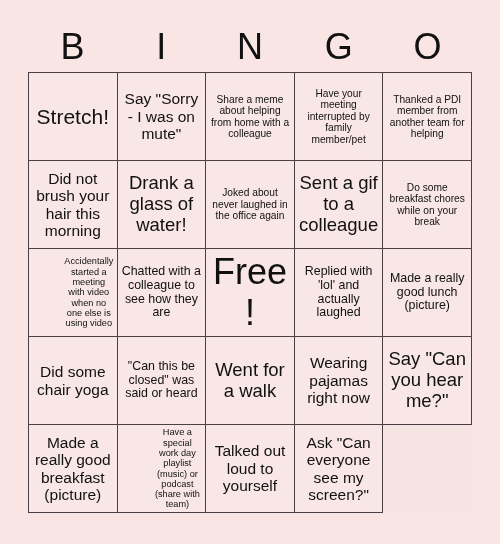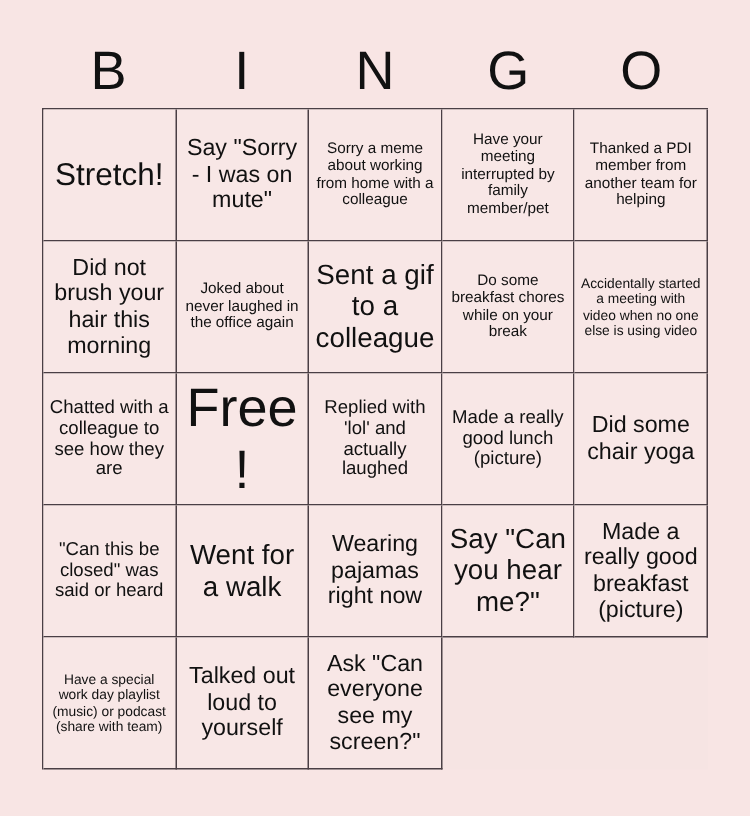--- a/index.html
+++ b/index.html
@@ -74,21 +74,21 @@
     word-wrap: break-word;
     overflow-wrap: break-word;
     hyphens: none;
   }
   
   .s-xl .txt { font-size: 21px; }
   .s-lg .txt { font-size: 18.5px; }
   .s-md .txt { font-size: 15.5px; }
   .s-sm .txt { font-size: 12.4px; }
   .s-xs .txt { font-size: 10.2px; }
-  .s-xxs .txt { font-size: 9.2px; }
+  .s-xxs .txt { font-size: 9.2px; margin-left: 32px; }
   .free .txt { font-size: 36px; }
 </style>
 </head>
 <body>
 
 <div id="card">
 
   <div id="header">
     <div class="header-letter">B</div>
     <div class="header-letter">I</div>
@@ -98,30 +98,33 @@
   </div>
 
   <div id="grid">
       <div class="cell s-xl">
         <span class="txt">Stretch!</span>
       </div>
       <div class="cell s-md">
         <span class="txt">Say "Sorry - I was on mute"</span>
       </div>
       <div class="cell s-xs">
-        <span class="txt">Sorry a meme about working from home with a colleague</span>
+        <span class="txt">Share a meme about helping from home with a colleague</span>
       </div>
       <div class="cell s-xs">
         <span class="txt">Have your meeting interrupted by family member/pet</span>
       </div>
       <div class="cell s-xs">
         <span class="txt">Thanked a PDI member from another team for helping</span>
       </div>
       <div class="cell s-md">
         <span class="txt">Did not brush your hair this morning</span>
+      </div>
+      <div class="cell s-lg">
+        <span class="txt">Drank a glass of water!</span>
       </div>
       <div class="cell s-xs">
         <span class="txt">Joked about never laughed in the office again</span>
       </div>
       <div class="cell s-lg">
         <span class="txt">Sent a gif to a colleague</span>
       </div>
       <div class="cell s-xs">
         <span class="txt">Do some breakfast chores while on your break</span>
       </div>

